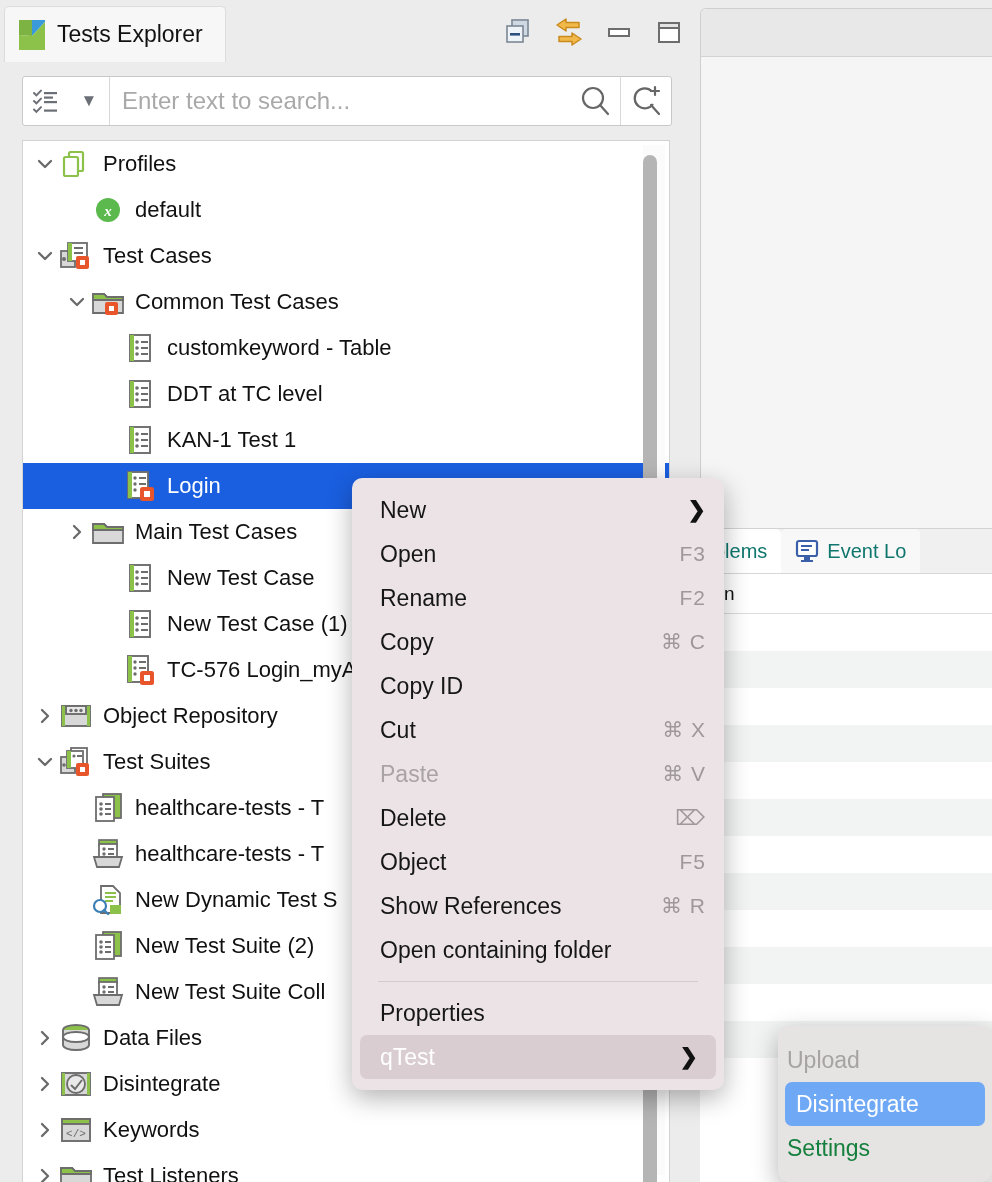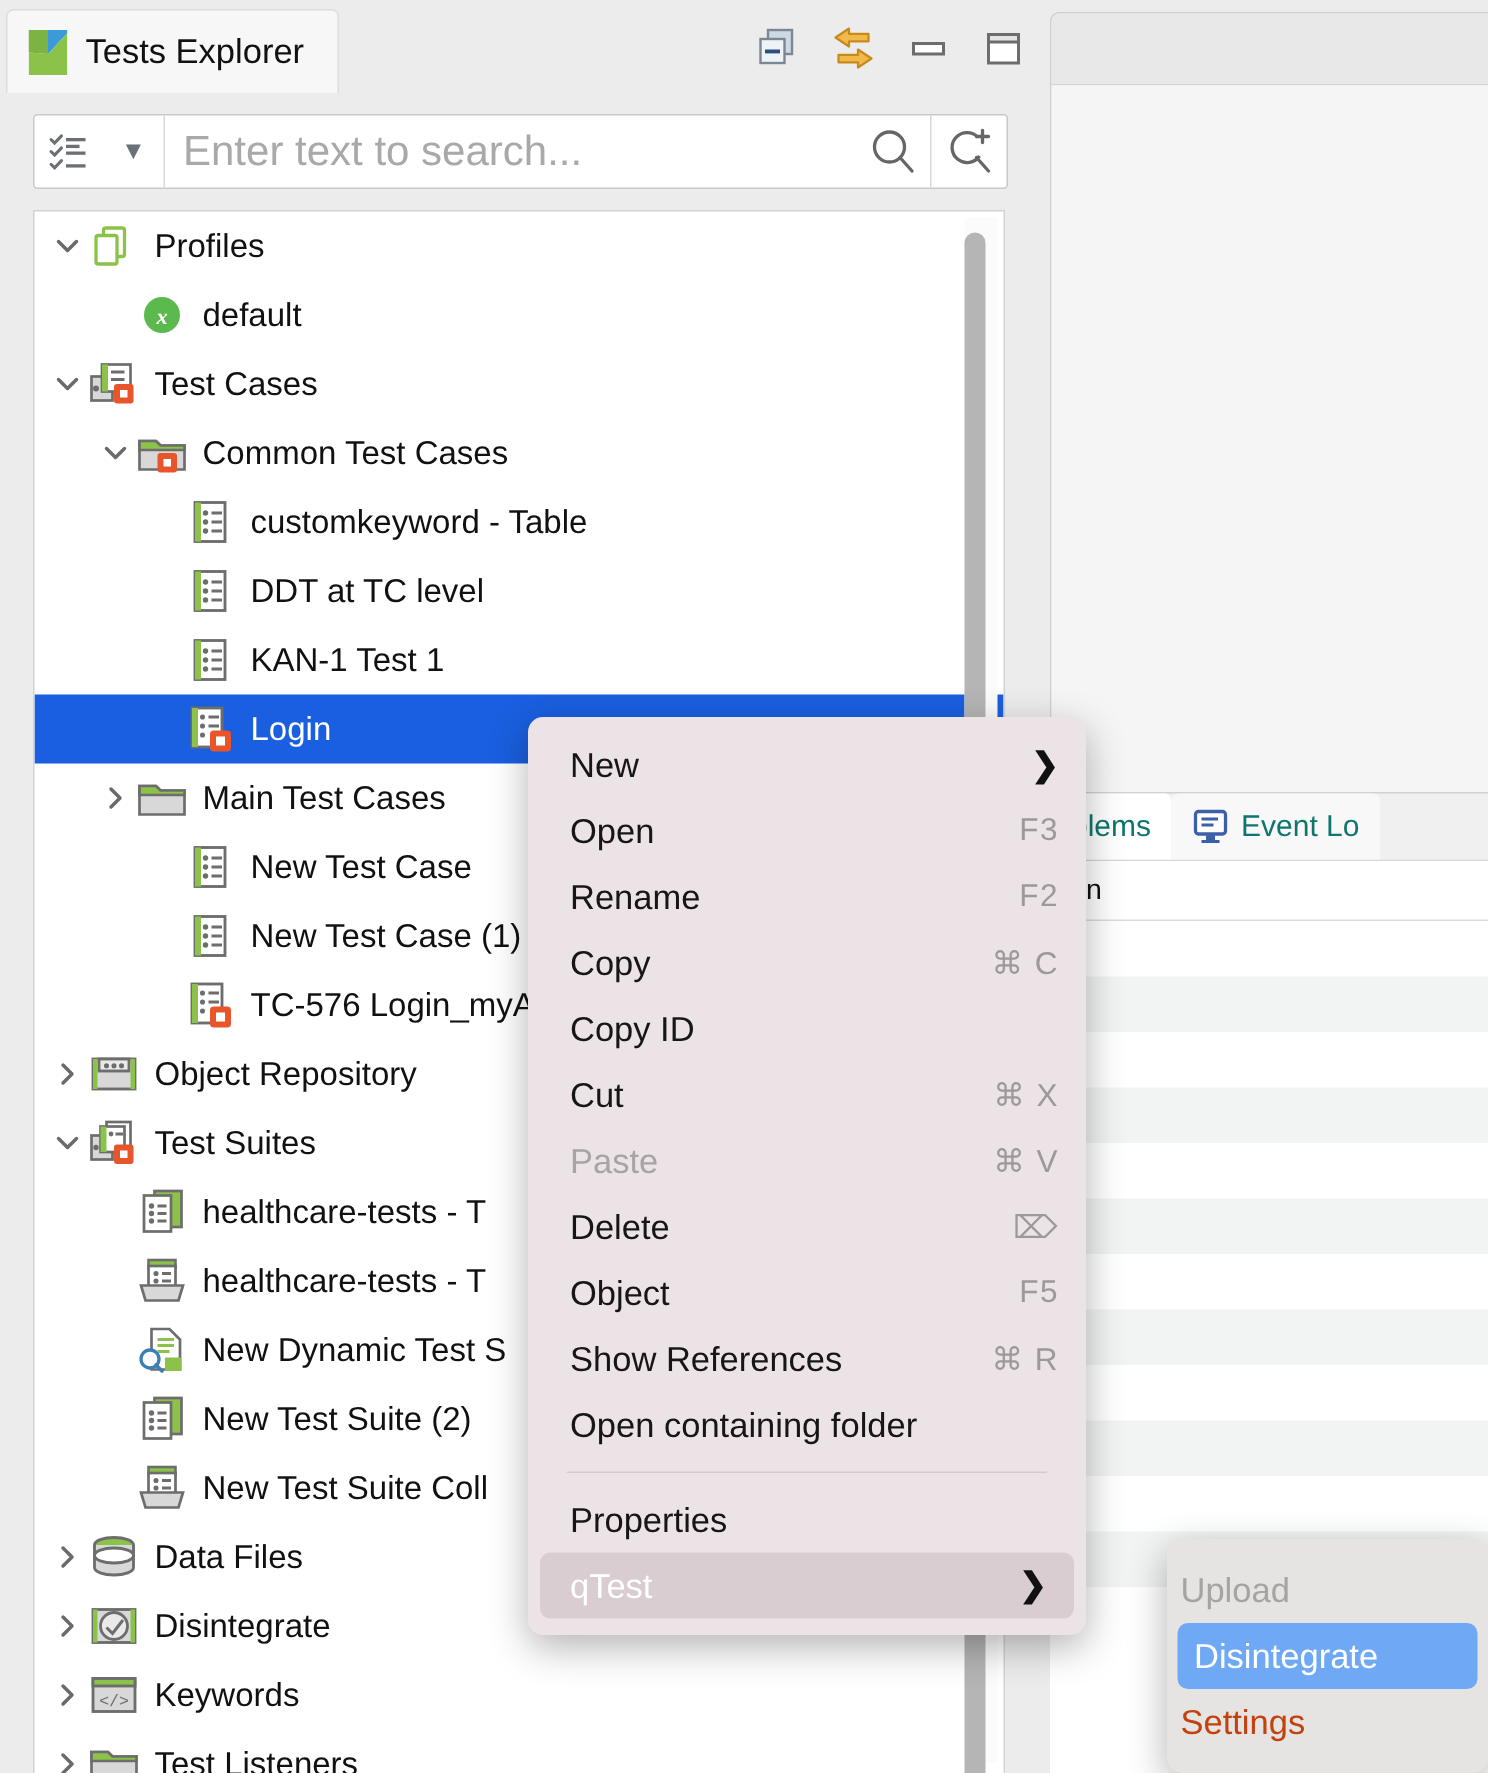--- a/index.html
+++ b/index.html
@@ -75,21 +75,21 @@
   }
   #filter-btn {
     width:46px; height:48px; display:flex; align-items:center; justify-content:center;
   }
   #filter-caret {
     width:40px; height:48px; display:flex; align-items:center; justify-content:center;
     font-size:17px; color:#6b6f76;
   }
   .vsep { width:1px; height:48px; background:#d8d8d8; }
   #search-input {
-    flex:1; border:none; outline:none; height:58px; font-size:28px;
+    flex:1; border:none; outline:none; height:58px; font-size:24px;
     padding-left:12px; color:#222; background:transparent;
     font-family:"Liberation Sans", sans-serif;
   }
   #search-input::placeholder { color:#a9a9a9; }
   .sicon { width:50px; height:48px; display:flex; align-items:center; justify-content:center; }
 
   
   #tree-wrap {
     position:absolute; left:22px; top:140px; width:648px; height:1042px;
     background:#fff; border:1px solid #d3d3d3; border-bottom:none;
@@ -143,21 +143,21 @@
   .msep { height:1px; background:#d7cacf; margin:9px 26px; }
 
   
   #ctx-submenu {
     position:absolute; left:778px; top:1026px; width:214px; height:156px;
     background:#e6e3e3; border-radius:10px;
     box-shadow:0 8px 26px rgba(0,0,0,.30);
     padding:12px 0; overflow:hidden;
   }
   .smi { height:44px; display:flex; align-items:center; padding:0 9px; }
-  .smi .smlabel { font-size:23px; color:#c2410c; }
+  .smi .smlabel { font-size:23px; color:#15803d; }
   .smi.disabled .smlabel { color:#a8a3a3; }
   .smi.hot { background:#6fa8f5; border-radius:7px; margin:0 7px; padding:0 11px; }
   .smi.hot .smlabel { color:#fff; }
 </style>
 </head>
 <body>
 
 <div id="right-panel">
   <div id="right-panel-header"></div>
   <div id="right-panel-body"></div>

